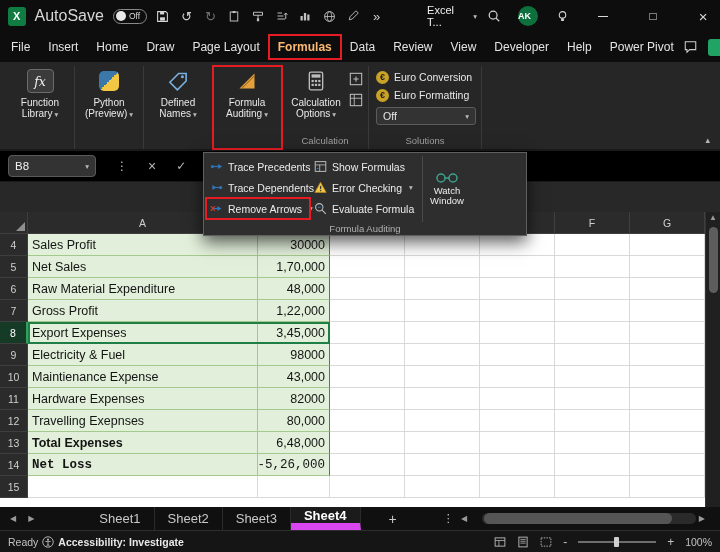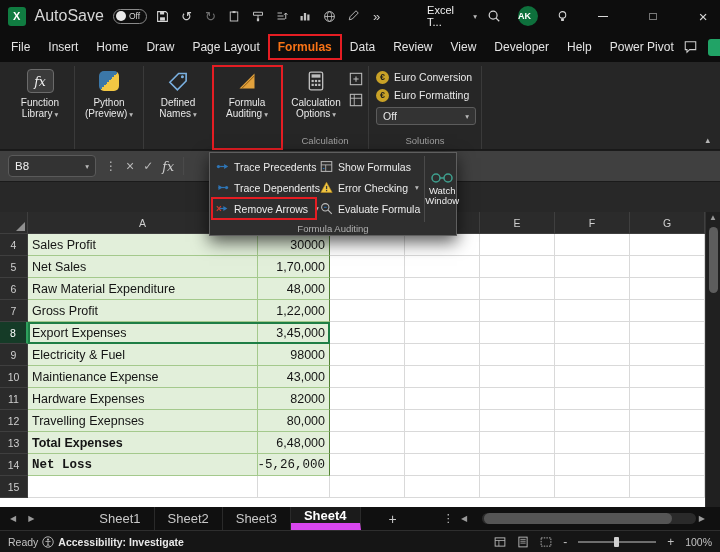--- a/index.html
+++ b/index.html
@@ -21,21 +21,21 @@
   .tb-right{margin-left:auto;display:flex;align-items:center;gap:16px;padding-right:0;}
   .avatar{width:20px;height:20px;border-radius:50%;background:#0e703c;color:#fff;font-size:9px;font-weight:bold;
           display:flex;align-items:center;}
   .winbtn{width:34px;height:32px;display:flex;align-items:center;justify-content:center;color:#d9d9d9;font-size:12px;}
   .minbar{width:10px;height:1px;background:#d9d9d9;display:block;}
   
   .tabrow{position:absolute;top:32px;left:0;width:720px;height:30px;background:#0d0d0d;display:flex;
           align-items:center;padding-left:2px;box-sizing:border-box;}
   .tabs{display:flex;align-items:center;height:100%;}
   .rtab{padding:0 9px;font-size:12px;color:#e3e3e3;height:24px;display:flex;align-items:center;white-space:nowrap;}
-  .rtab.sel{color:#f97316;font-weight:bold;}
+  .rtab.sel{color:#fdba74;font-weight:bold;}
   .redbox{outline:2px solid #e51d23;outline-offset:-1px;}
   .tabrow-right{margin-left:auto;display:flex;align-items:center;gap:10px;padding-right:10px;}
   .editbtn{width:17px;height:17px;background:#21a366;border-radius:3px;display:flex;align-items:center;justify-content:center;}
   
   .ribbon{position:absolute;top:62px;left:0;width:720px;height:88px;background:#262626;border-bottom:1px solid #191919;
           display:flex;align-items:stretch;padding:4px 0 0 6px;box-sizing:border-box;}
   .rgroup{display:flex;flex-direction:column;border-right:1px solid #3a3a3a;padding:0 5px;}
   .rgc{flex:1;display:flex;align-items:flex-start;gap:4px;}
   .rgl{height:15px;font-size:9.5px;color:#9f9f9f;text-align:center;line-height:14px;}
   .bigbtn{width:58px;display:flex;flex-direction:column;align-items:center;padding-top:3px;gap:4px;}
@@ -49,22 +49,22 @@
   .smallcol{display:flex;flex-direction:column;gap:7px;padding-top:6px;}
   .solcol{display:flex;flex-direction:column;padding-top:2px;}
   .solrow{display:flex;align-items:center;gap:5px;font-size:10.5px;color:#e8e8e8;height:18px;padding:0 2px;white-space:nowrap;}
   .euroic{width:13px;height:13px;border-radius:50%;background:#c9a227;color:#1c1c1c;font-size:9px;font-weight:bold;
           display:flex;align-items:center;justify-content:center;}
   .offdd{width:100px;height:18px;background:#333;border:1px solid #5c5c5c;border-radius:3px;display:flex;
          align-items:center;justify-content:space-between;font-size:10.5px;color:#e8e8e8;padding:0 6px;
          box-sizing:border-box;margin:3px 0 0 2px;}
   .collapse{position:absolute;right:10px;bottom:4px;color:#b5b5b5;font-size:9px;}
   
-  .fbar{position:absolute;top:150px;left:0;width:720px;height:32px;background:#404040;border-top:1px solid #1b1b1b;
-        border-bottom:1px solid #1b1b1b;box-sizing:border-box;display:flex;align-items:center;padding-left:8px;gap:9px;}
+  .fbar{position:absolute;top:150px;left:0;width:720px;height:32px;background:#000000;border-top:1px solid #1b1b1b;
+        border-bottom:1px solid #1b1b1b;box-sizing:border-box;display:flex;align-items:center;padding-left:8px;gap:20px;}
   .namebox{width:88px;height:22px;background:#333;border:1px solid #5a5a5a;border-radius:4px;display:flex;
            align-items:center;justify-content:space-between;padding:0 6px;font-size:11.5px;color:#f0f0f0;box-sizing:border-box;}
   .fbtn{color:#b9b9b9;font-size:12px;}
   .fxtxt{font-style:italic;font-family:"DejaVu Serif",serif;color:#cfcfcf;font-size:12.5px;}
   .fdiv{width:1px;height:18px;background:#4a4a4a;}
   .finput{flex:1;height:100%;}
   .gapstrip{position:absolute;top:182px;left:0;width:720px;height:30px;background:#282828;}
   
   .grid{position:absolute;top:212px;left:0;width:705px;height:295px;background:#fff;display:grid;
         grid-template-columns:28px 230px 72px repeat(5,75px);grid-auto-rows:22px;}
@@ -79,21 +79,21 @@
   .num{justify-content:flex-end;}
   .num.green{border-right-color:#538135;}
   .bold{font-weight:bold;}
   .lastg{border-bottom-color:#538135;font-family:Liberation Mono, monospace;}
   .selbox{position:absolute;left:28px;top:110px;width:302px;height:22px;border:2px solid #1e7e45;box-sizing:border-box;z-index:5;}
   .vscroll{position:absolute;left:705px;top:212px;width:15px;height:295px;background:#202020;border-left:1px solid #333;
            box-sizing:border-box;display:flex;flex-direction:column;align-items:center;}
   .vthumb{width:9px;height:66px;background:#5d5d5d;border-radius:5px;margin-top:3px;}
   .sarrow{color:#9a9a9a;font-size:8px;line-height:12px;}
   
-  .flyout{position:absolute;left:209px;top:152px;width:248px;height:84px;background:#2e2e2e;border:1px solid #5f5f5f;
+  .flyout{position:absolute;left:203px;top:152px;width:324px;height:84px;background:#2e2e2e;border:1px solid #5f5f5f;
           box-shadow:0 6px 16px rgba(0,0,0,.65);z-index:30;display:flex;padding:3px 2px 13px 2px;box-sizing:border-box;}
   .fcol{display:flex;flex-direction:column;}
   .fcol.left{width:104px;}
   .fcol.mid{width:112px;}
   .fitem{height:21px;display:flex;align-items:center;gap:5px;padding:0 4px;font-size:10.5px;color:#ececec;white-space:nowrap;}
   .watch{width:48px;display:flex;flex-direction:column;align-items:center;justify-content:center;gap:2px;
          font-size:9.5px;color:#ececec;text-align:center;border-left:1px solid #4a4a4a;line-height:1.1;}
   .ffooter{position:absolute;bottom:1px;left:0;right:0;text-align:center;font-size:9.5px;color:#b0b0b0;}
   
   .sheetbar{position:absolute;top:507px;left:0;width:720px;height:23px;background:#101010;display:flex;

